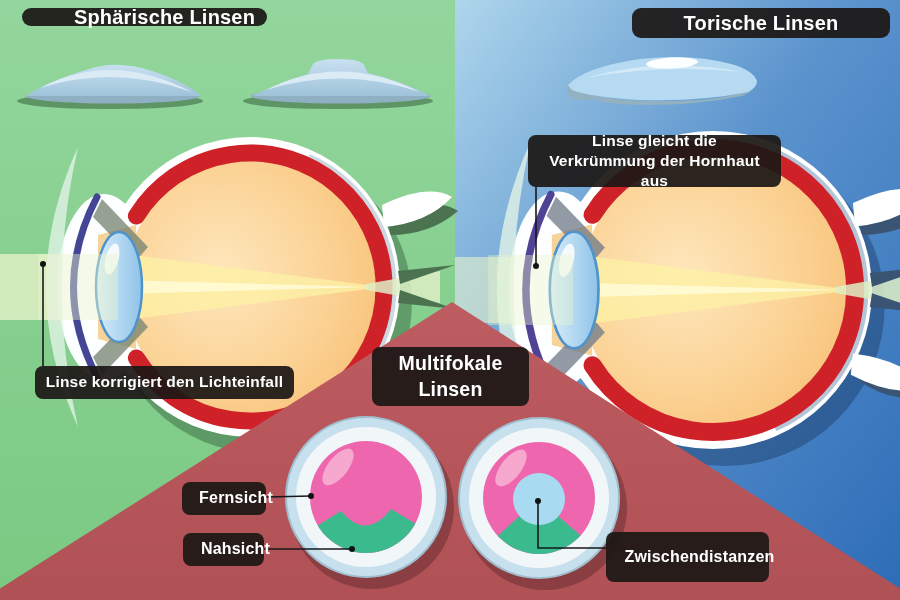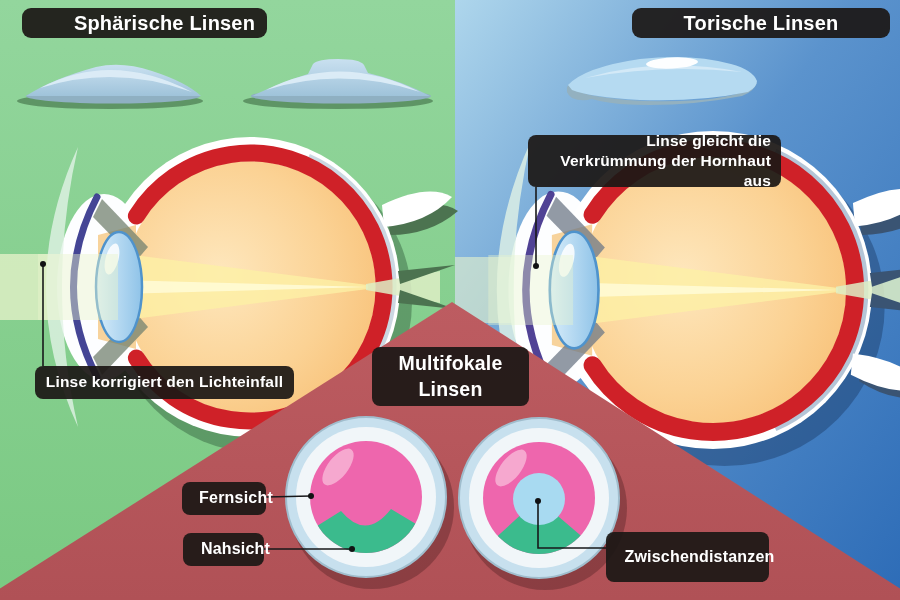--- a/index.html
+++ b/index.html
@@ -10,21 +10,21 @@
   .stage svg { position:absolute; left:0; top:0; }
   .badge {
     position:absolute; box-sizing:border-box;
     background:rgba(28,24,21,.93); color:#ffffff; font-weight:700;
     border-radius:8px; display:flex; align-items:center; justify-content:center;
     text-align:center; line-height:1.3; letter-spacing:.2px;
   }
   .badge.title { font-size:20px; border-radius:9px; }
   .badge.small { font-size:16px;padding-left:24px; }
   .badge.note  { font-size:15.5px; }
-  #ann-toric { justify-content:flex-start; text-align:right; padding:0 10px; }
+  #ann-toric { justify-content:flex-start; text-align:center; padding:0 10px; }
   #title-multifocal { font-size:19.5px; padding:0 0; }
 </style>
 </head>
 <body>
 
 <div class="stage">
 
 <svg width="900" height="600" viewBox="0 0 900 600">
   <defs>
     <linearGradient id="greenBg" x1="0" y1="0" x2="0" y2="1">
@@ -169,21 +169,21 @@
   </g>
   <g fill="#111213">
     <circle cx="43" cy="264" r="3"></circle>
     <circle cx="536" cy="266" r="3"></circle>
     <circle cx="311" cy="496" r="3"></circle>
     <circle cx="352" cy="549" r="3"></circle>
     <circle cx="538" cy="501" r="3"></circle>
   </g>
 </svg>
 
-<div class="badge title" style="left:22px; top:8px; width:245px; height:30px;padding-left:40px;">Sphärische Linsen</div>
+<div class="badge title" style="left:22px; top:8px; width:245px; height:18px;padding-left:40px;">Sphärische Linsen</div>
 
 <div class="badge title" style="left:632px; top:8px; width:258px; height:30px;">Torische Linsen</div>
 
 <div class="badge" id="title-multifocal" style="left:372px; top:347px; width:157px; height:59px;">Multifokale Linsen</div>
 
 <div class="badge note" style="left:35px; top:366px; width:259px; height:33px;">Linse korrigiert den Lichteinfall</div>
 
 <div class="badge note" id="ann-toric" style="left:528px; top:135px; width:253px; height:52px;">Linse gleicht die Verkrümmung der Hornhaut aus</div>
 
 <div class="badge small" style="left:182px; top:482px; width:84px; height:33px;">Fernsicht</div>

